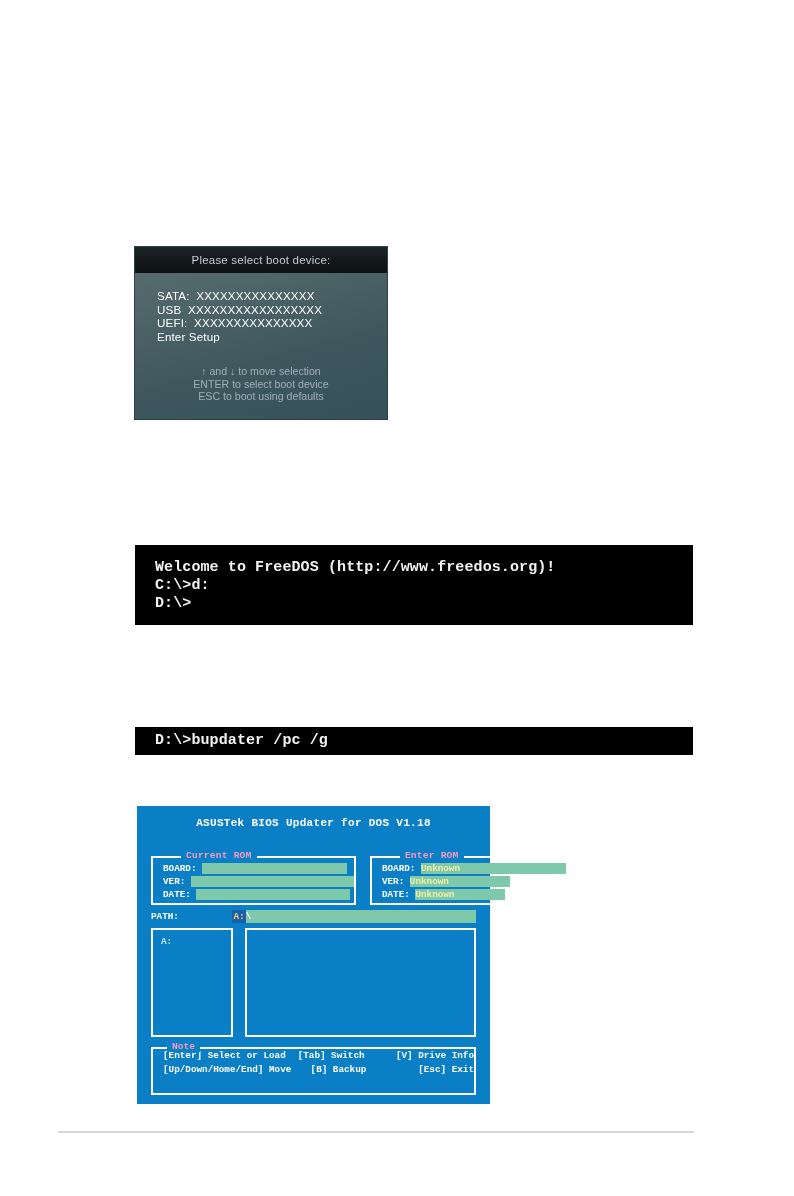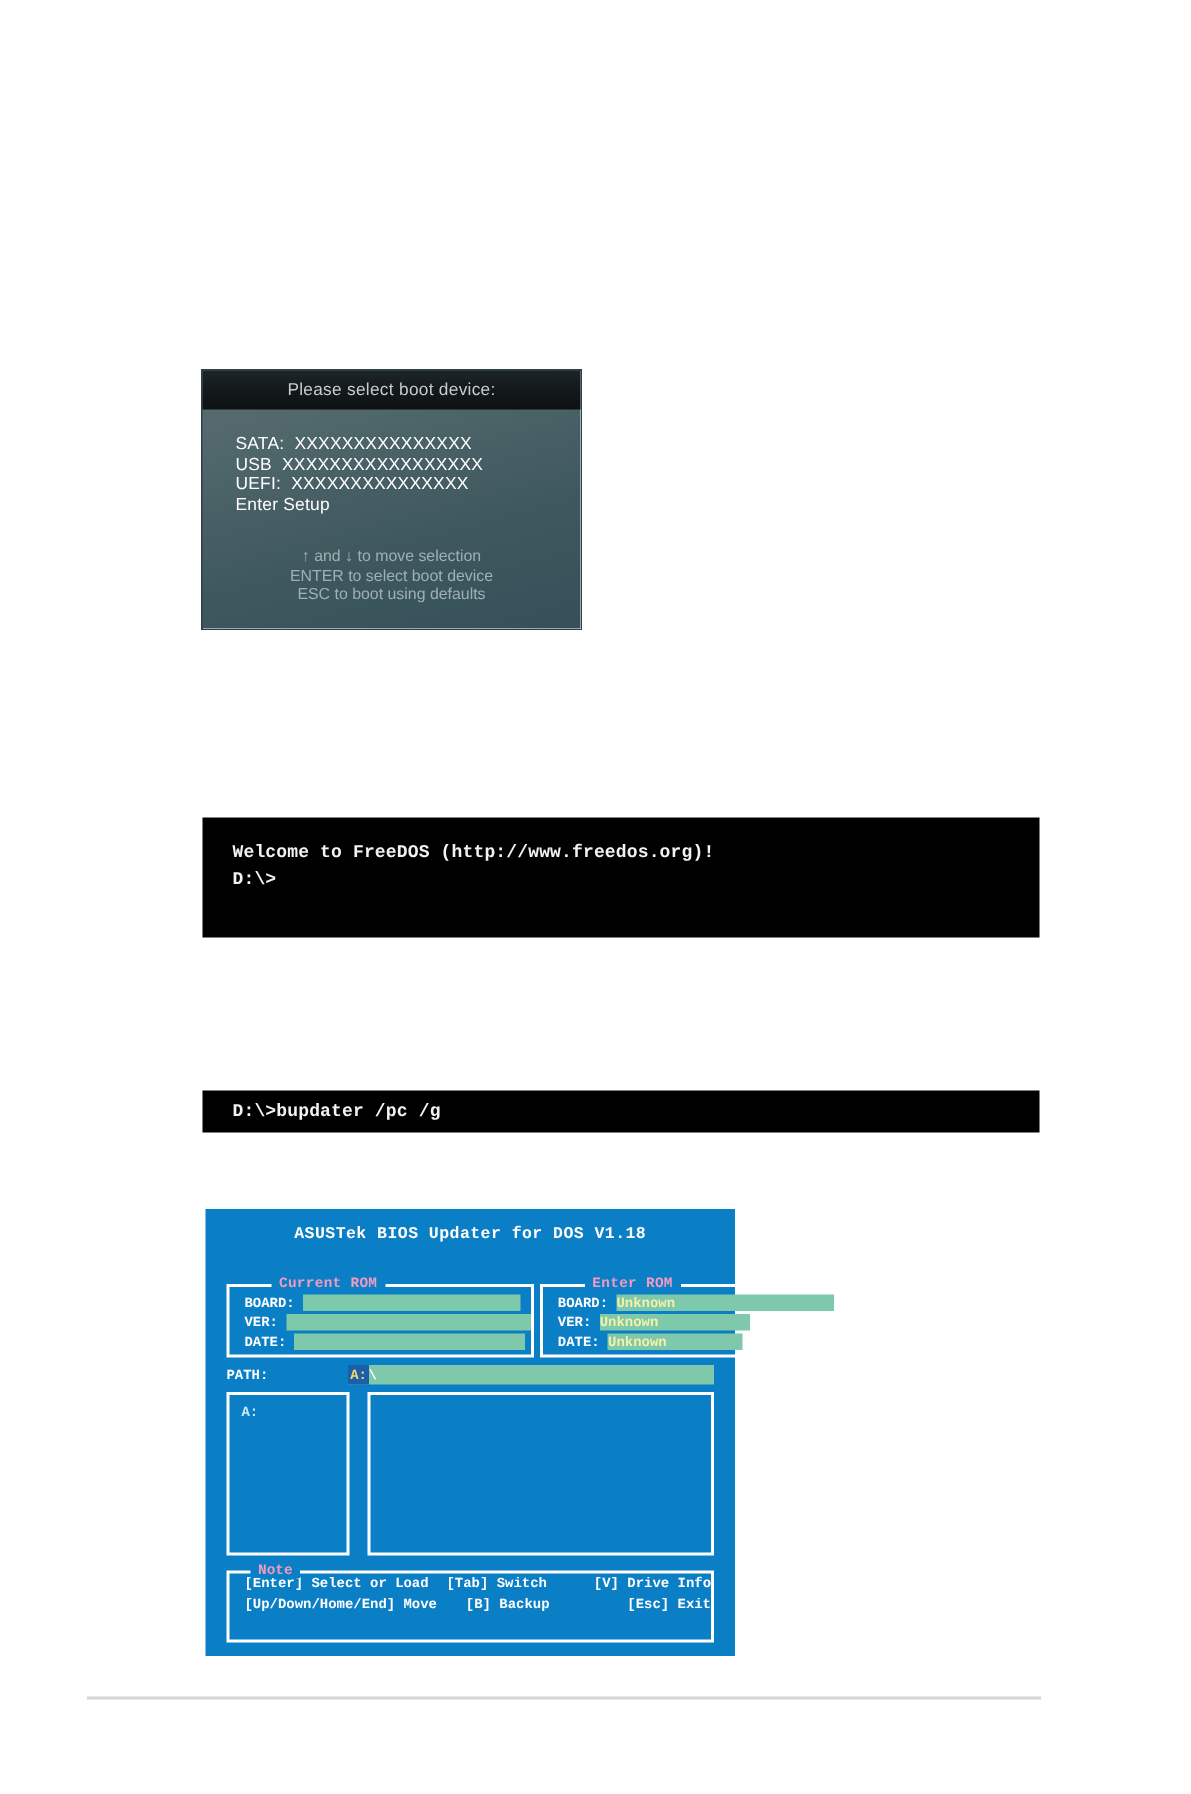--- a/index.html
+++ b/index.html
@@ -50,41 +50,41 @@
     font-family:"Liberation Mono","DejaVu Sans Mono",monospace;
     font-weight:bold;
   }
   #dos-term-freedos{
     left:135px;top:545px;width:558px;height:80px;
   }
   #dos-term-bupdater{
     left:135px;top:727px;width:558px;height:28px;
   }
   .dos-line{
-    font-size:12px;line-height:18px;white-space:pre;
+    font-size:15px;line-height:18px;white-space:pre;
     letter-spacing:.1px;
   }
   #dos-term-freedos .dos-lines{padding:14px 0 0 20px;}
   #dos-term-bupdater .dos-lines{padding:5px 18px 0 20px;}
 
   
   #bios-screen{
     position:absolute;left:137px;top:806px;width:353px;height:298px;
     background:#0b7fc6;
     font-family:"Liberation Mono","DejaVu Sans Mono",monospace;
     font-weight:bold;
   }
   #bios-title{
     text-align:center;color:#ffffff;font-size:11px;
     padding-top:11px;letter-spacing:.3px;white-space:pre;
   }
 
   .rom-row{
     position:absolute;top:50px;left:14px;right:14px;
-    display:flex;gap:4px;
+    display:flex;gap:14px;
   }
   .fieldset{
     position:relative;flex:1;
     border:2px solid #ffffff;
     height:45px;
   }
   .legend{
     position:absolute;top:-8px;left:28px;
     background:#0b7fc6;padding:0 5px;
     color:#f49ac1;font-size:9.6px;letter-spacing:.2px;white-space:pre;
@@ -176,20 +176,21 @@
   <div id="boot-hints">
     <div class="boot-hint">↑ and ↓ to move selection</div>
     <div class="boot-hint">ENTER to select boot device</div>
     <div class="boot-hint">ESC to boot using defaults</div>
   </div>
 </div>
 
 <div class="dos-term" id="dos-term-freedos">
   <div class="dos-lines">
     <div class="dos-line">Welcome to FreeDOS (http://www.freedos.org)!</div>
+    <div class="dos-line">C:\&gt;d:</div>
     <div class="dos-line">D:\&gt;</div>
   </div>
 </div>
 
 <div class="dos-term" id="dos-term-bupdater">
   <div class="dos-lines">
     <div class="dos-line">D:\&gt;bupdater /pc /g</div>
   </div>
 </div>
 

